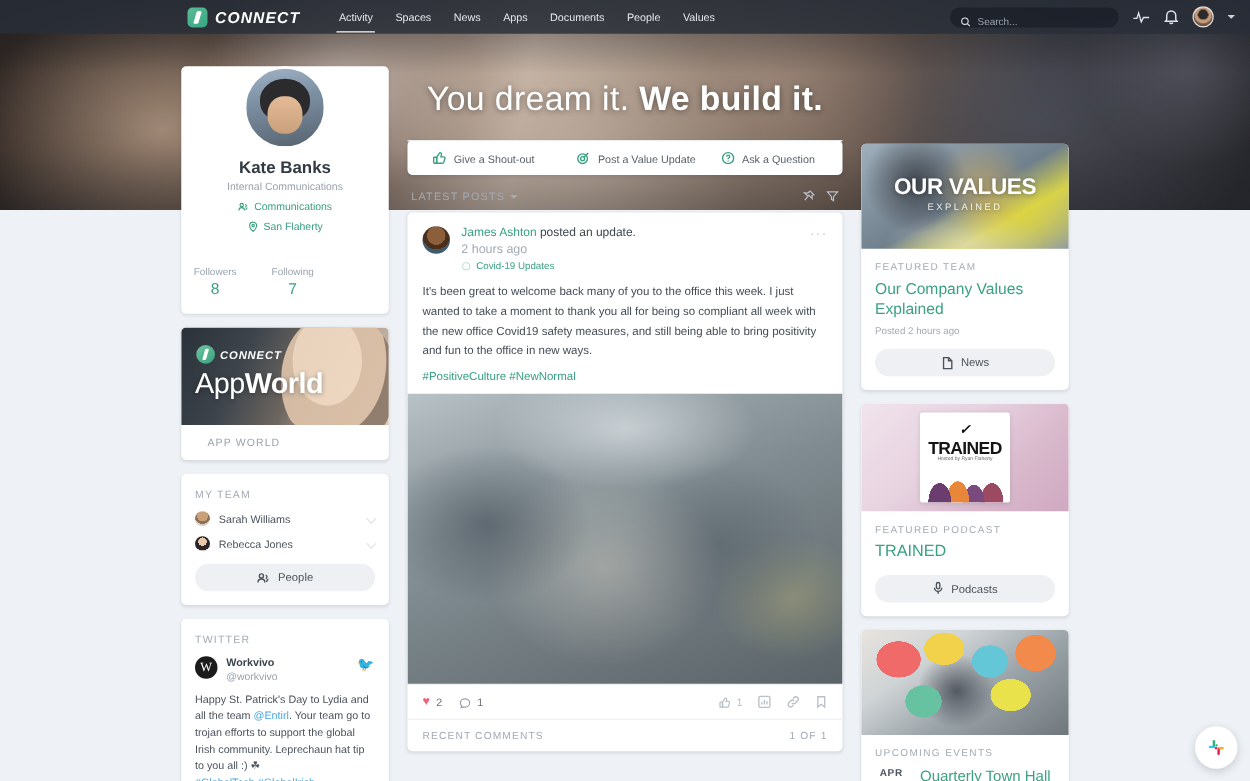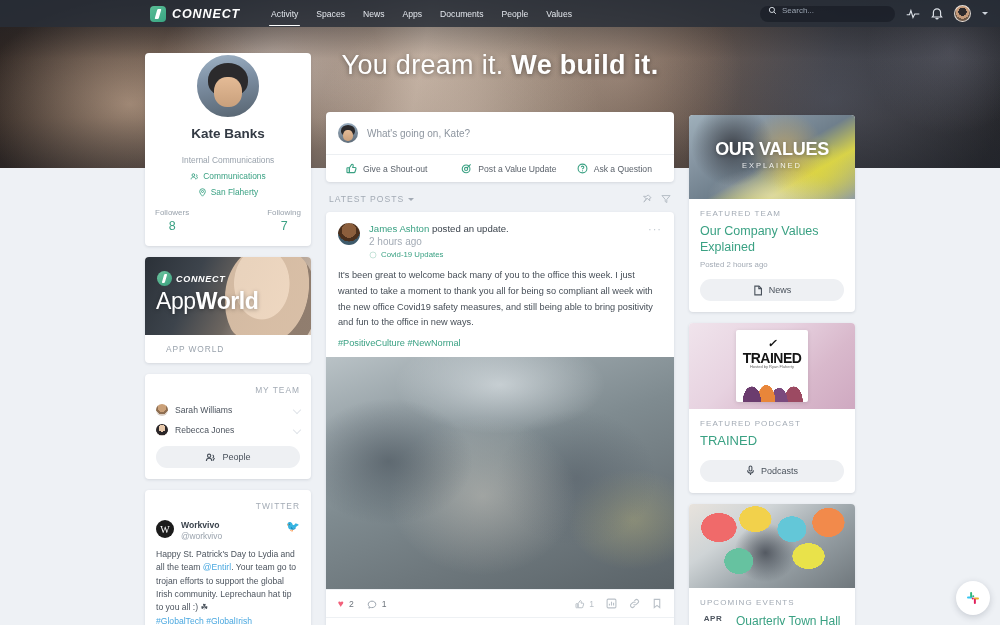--- a/index.html
+++ b/index.html
@@ -27,21 +27,21 @@
       radial-gradient(ellipse 170px 140px at 62% 45%, rgba(190,165,150,.45), transparent 72%),
       radial-gradient(ellipse 240px 180px at 83% 60%, rgba(90,95,110,.6), transparent 72%),
       radial-gradient(ellipse 120px 120px at 95% 30%, rgba(140,140,155,.35), transparent 70%);
   }
   .hero::after {
     content:""; position:absolute; inset:0;
     background: linear-gradient(180deg, rgba(25,28,34,.55) 0%, rgba(25,28,34,.05) 35%,
                                 rgba(30,25,22,.12) 70%, rgba(25,28,34,.35) 100%);
   }
   .hero-headline {
-    position:absolute; left:0; right:0; top:50px; text-align:center;
+    position:absolute; left:0; right:0; top:64px; text-align:center;
     font-size:27px; color:#fff; letter-spacing:.3px; z-index:4;
     text-shadow: 0 1px 5px rgba(0,0,0,.45);
   }
   .hero-headline .b { font-weight:bold; }
   .hero-headline .l { font-weight:400; }
 
   
   .topbar {
     position:absolute; left:0; top:0; width:1000px; height:27px;
     background: rgba(40,46,56,.82); z-index:10;
@@ -67,21 +67,21 @@
     display:flex; align-items:center; cursor:pointer; position:relative;
     white-space:nowrap;
   }
   .nav-item.active::after {
     content:""; position:absolute; left:7px; right:7px; bottom:1px; height:1.5px;
     background:#fff; border-radius:1px;
   }
   .topbar-right { margin-left:auto; display:flex; align-items:center; gap:11px; }
   .searchbox {
     width:135px; height:16px; border-radius:8px; background: rgba(20,24,32,.55);
-    display:flex; align-items:flex-start; gap:5px; padding:0 8px;
+    display:flex; align-items:flex-end; gap:5px; padding:0 8px;
   }
   .searchbox span.ph { color:#9aa3b0; font-size:8px; }
   .ico { fill:none; stroke:#dfe4ea; stroke-width:1.6; }
   .avatar-top {
     width:17px; height:17px; border-radius:50%;
     background: radial-gradient(circle at 50% 38%, #2d2a2c 0 34%, #c49a7a 35% 58%, #6d5746 59% 100%);
     border:1.3px solid rgba(255,255,255,.75);
   }
   .caret-top { width:0;height:0;border-left:3px solid transparent;border-right:3px solid transparent;
                border-top:3.5px solid #ced4dc; }
@@ -104,24 +104,24 @@
     content:""; position:absolute; left:50%; top:8px; width:40px;height:34px;
     transform:translateX(-50%); border-radius:50% 50% 44% 44%;
     background:#2b2a2c;
   }
   .profile-pic::after{
     content:""; position:absolute; left:50%; top:22px; width:28px;height:30px;
     transform:translateX(-50%); border-radius:46%;
     background:linear-gradient(180deg,#e4bb96,#c9a07c);
   }
   .p-name { font-size:13.5px; font-weight:bold; color:#333a44; margin-top:7px; }
-  .p-sub { font-size:8.4px; color:#9aa3ad; margin-top:14px; }
+  .p-sub { font-size:8.4px; color:#9aa3ad; margin-top:3px; }
   .p-meta { font-size:8.4px; color:#3aa183; margin-top:6px; display:flex;
             align-items:center; justify-content:center; gap:4px; }
-  .p-stats { display:flex; justify-content:space-between; gap:28px; margin-top:11px; }
+  .p-stats { display:flex; justify-content:flex-start; gap:28px; margin-top:27px; }
   .p-stat-l { font-size:8px; color:#9aa3ad; }
   .p-stat-v { font-size:12.5px; color:#3aa183; margin-top:2px; }
 
   
   .appworld { overflow:hidden; margin-bottom:11px; }
   .aw-img {
     height:78px; position:relative; overflow:hidden;
     background: linear-gradient(115deg,#2b3138 0%,#3d444c 30%,#6d6660 55%,#b9a89a 78%,#d7c6b6 100%);
   }
   .aw-img::before{
@@ -136,21 +136,21 @@
   .aw-dot::after{content:"";position:absolute;left:6px;top:3px;width:3px;height:9px;background:#fff;
                  border-radius:1px;transform:skewX(-16deg);}
   .aw-logo span{ color:#fff;font-size:9px;font-weight:bold;font-style:italic;letter-spacing:.7px;}
   .aw-title{ position:absolute; left:11px; top:31px; z-index:3; color:#fff; font-size:23px;
              letter-spacing:-.4px; text-shadow:0 1px 4px rgba(0,0,0,.35);}
   .aw-title b{font-weight:bold;} .aw-title i{font-style:normal;font-weight:300;}
   .aw-foot{ padding:9px 21px; font-size:8.4px; color:#9aa3ad; letter-spacing:.9px; }
 
   
   .myteam { padding:11px 11px 11px; margin-bottom:11px; }
-  .sec-label { font-size:8.4px; color:#a3abb5; letter-spacing:1px; margin-bottom:9px;text-align:right; }
+  .sec-label { font-size:8.4px; color:#a3abb5; letter-spacing:1px; margin-bottom:9px; }
   .team-row { display:flex; align-items:center; gap:7px; margin-bottom:8px; position:relative; }
   .team-av { width:12px;height:12px;border-radius:50%; flex:0 0 12px; }
   .team-av.a1{ background: radial-gradient(circle at 50% 32%, #caa078 0 42%, #8f6f52 43% 62%, #d9cfc6 63% 100%); }
   .team-av.a2{ background: radial-gradient(circle at 50% 36%, #e8c9ab 0 34%, #2a2628 35% 70%, #cfc5bd 71% 100%); }
   .team-name { font-size:8.6px; color:#4c545e; }
   .team-chev { margin-left:auto; width:6px;height:6px;border-right:1.2px solid #e0e4e9;
                border-bottom:1.2px solid #e0e4e9; transform:rotate(45deg); }
   .pill {
     height:22px; border-radius:11px; background:#eef0f3; display:flex;
     align-items:center; justify-content:center; gap:6px; margin-top:10px;
@@ -412,24 +412,20 @@
         <span>Happy St. Patrick's Day to Lydia and all the team </span><span class="lnk">@Entirl</span><span>. Your team go to trojan efforts to support the global Irish community. Leprechaun hat tip to you all :) ☘</span>
       </div>
       <div class="tw-tags">#GlobalTech #GlobalIrish #StPatricksDay</div>
     </div>
 
   </div>
 
   <div class="col-mid">
 
     <div class="card composer">
-      <div class="comp-top">
-        <div class="comp-av"></div>
-        <div class="comp-ph">What's going on, Kate?</div>
-      </div>
       <div class="comp-actions">
         <div class="comp-act">
           <svg width="11" height="11" viewBox="0 0 16 16">
             <path class="ico" style="stroke:#3aa183" d="M5 14V7l3.2-5a1.6 1.6 0 0 1 2.3 1.7L9.8 6.6h3.4a1.4 1.4 0 0 1 1.3 1.8l-1.3 4.3A1.8 1.8 0 0 1 11.5 14Z"></path>
             <rect class="ico" style="stroke:#3aa183" x="1.4" y="7" width="3.4" height="7" rx=".7"></rect>
           </svg>
           <span>Give a Shout-out</span>
         </div>
         <div class="comp-act">
           <svg width="11" height="11" viewBox="0 0 16 16">

